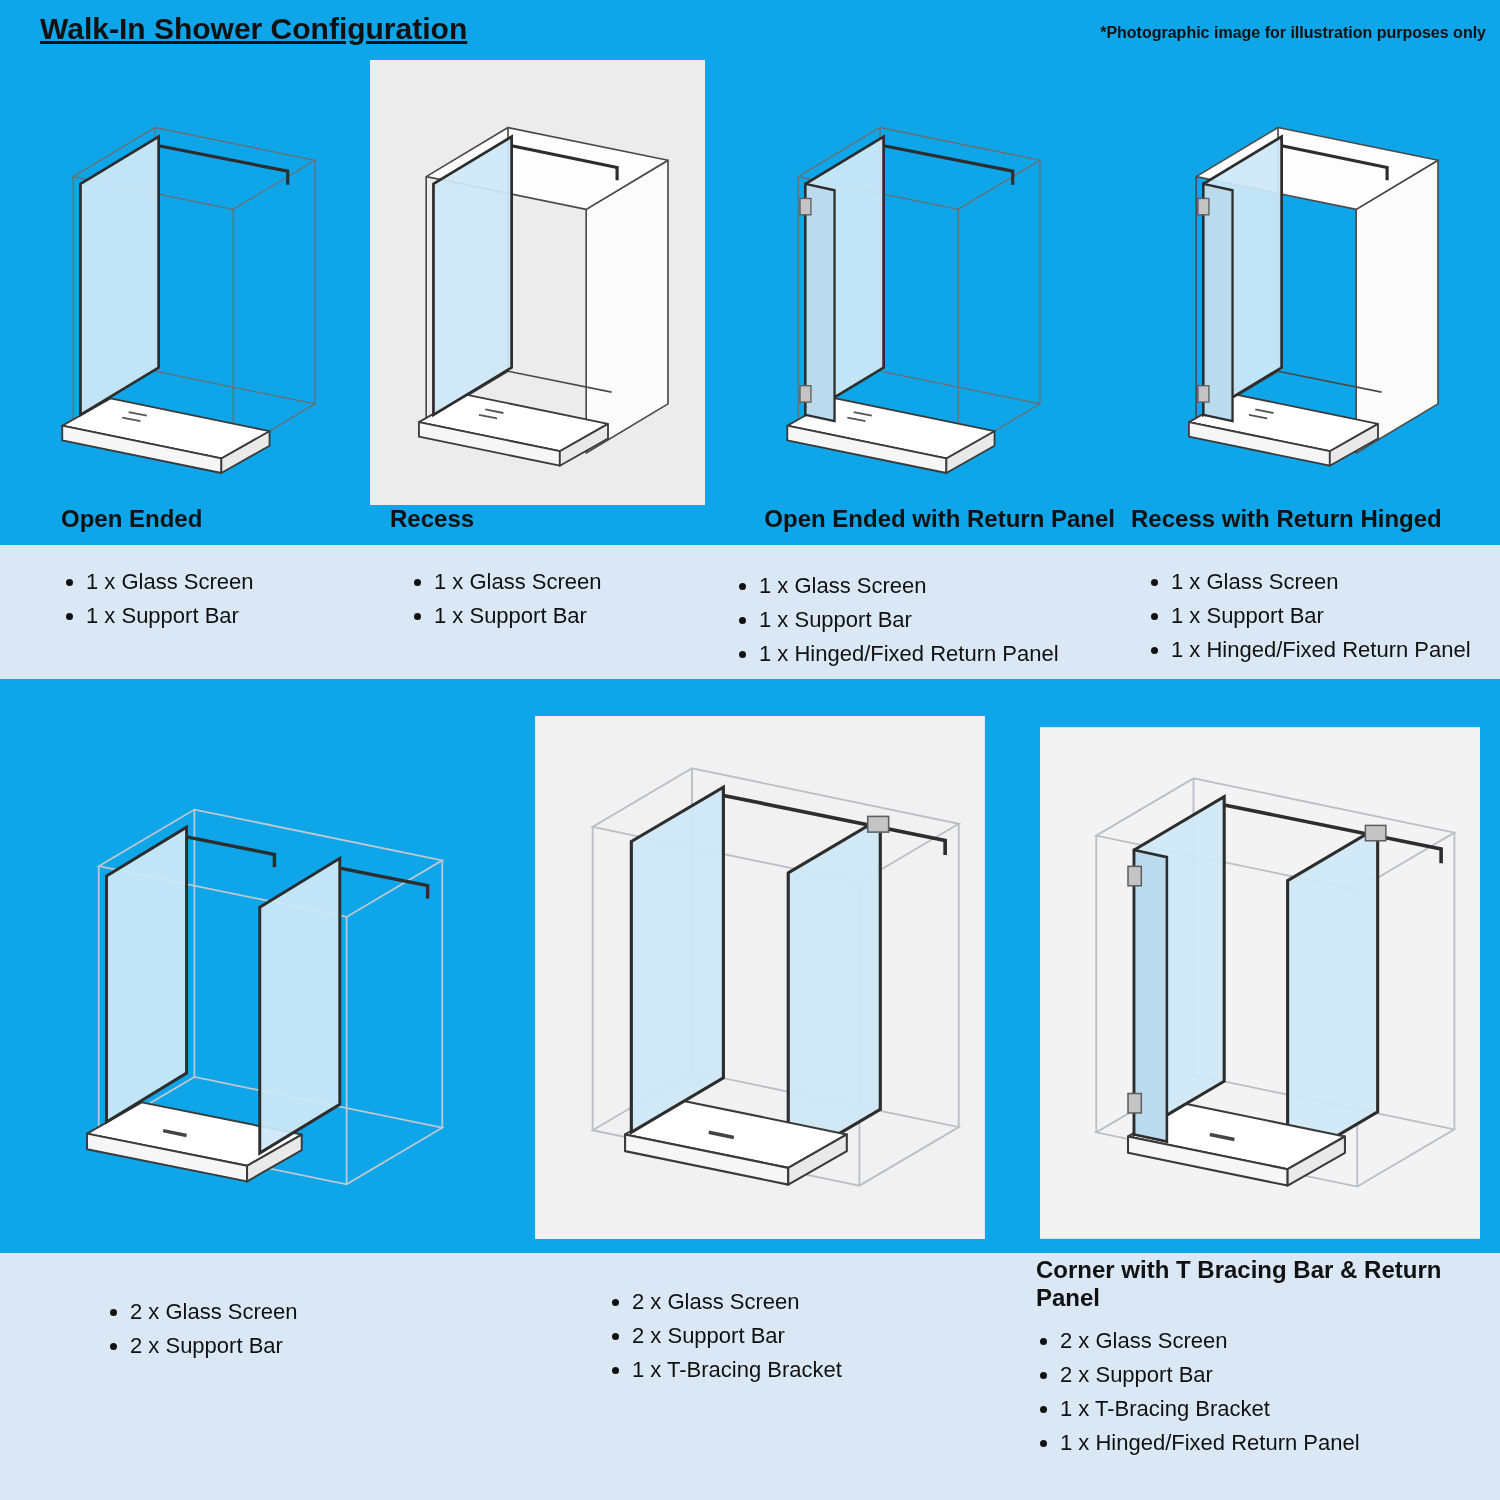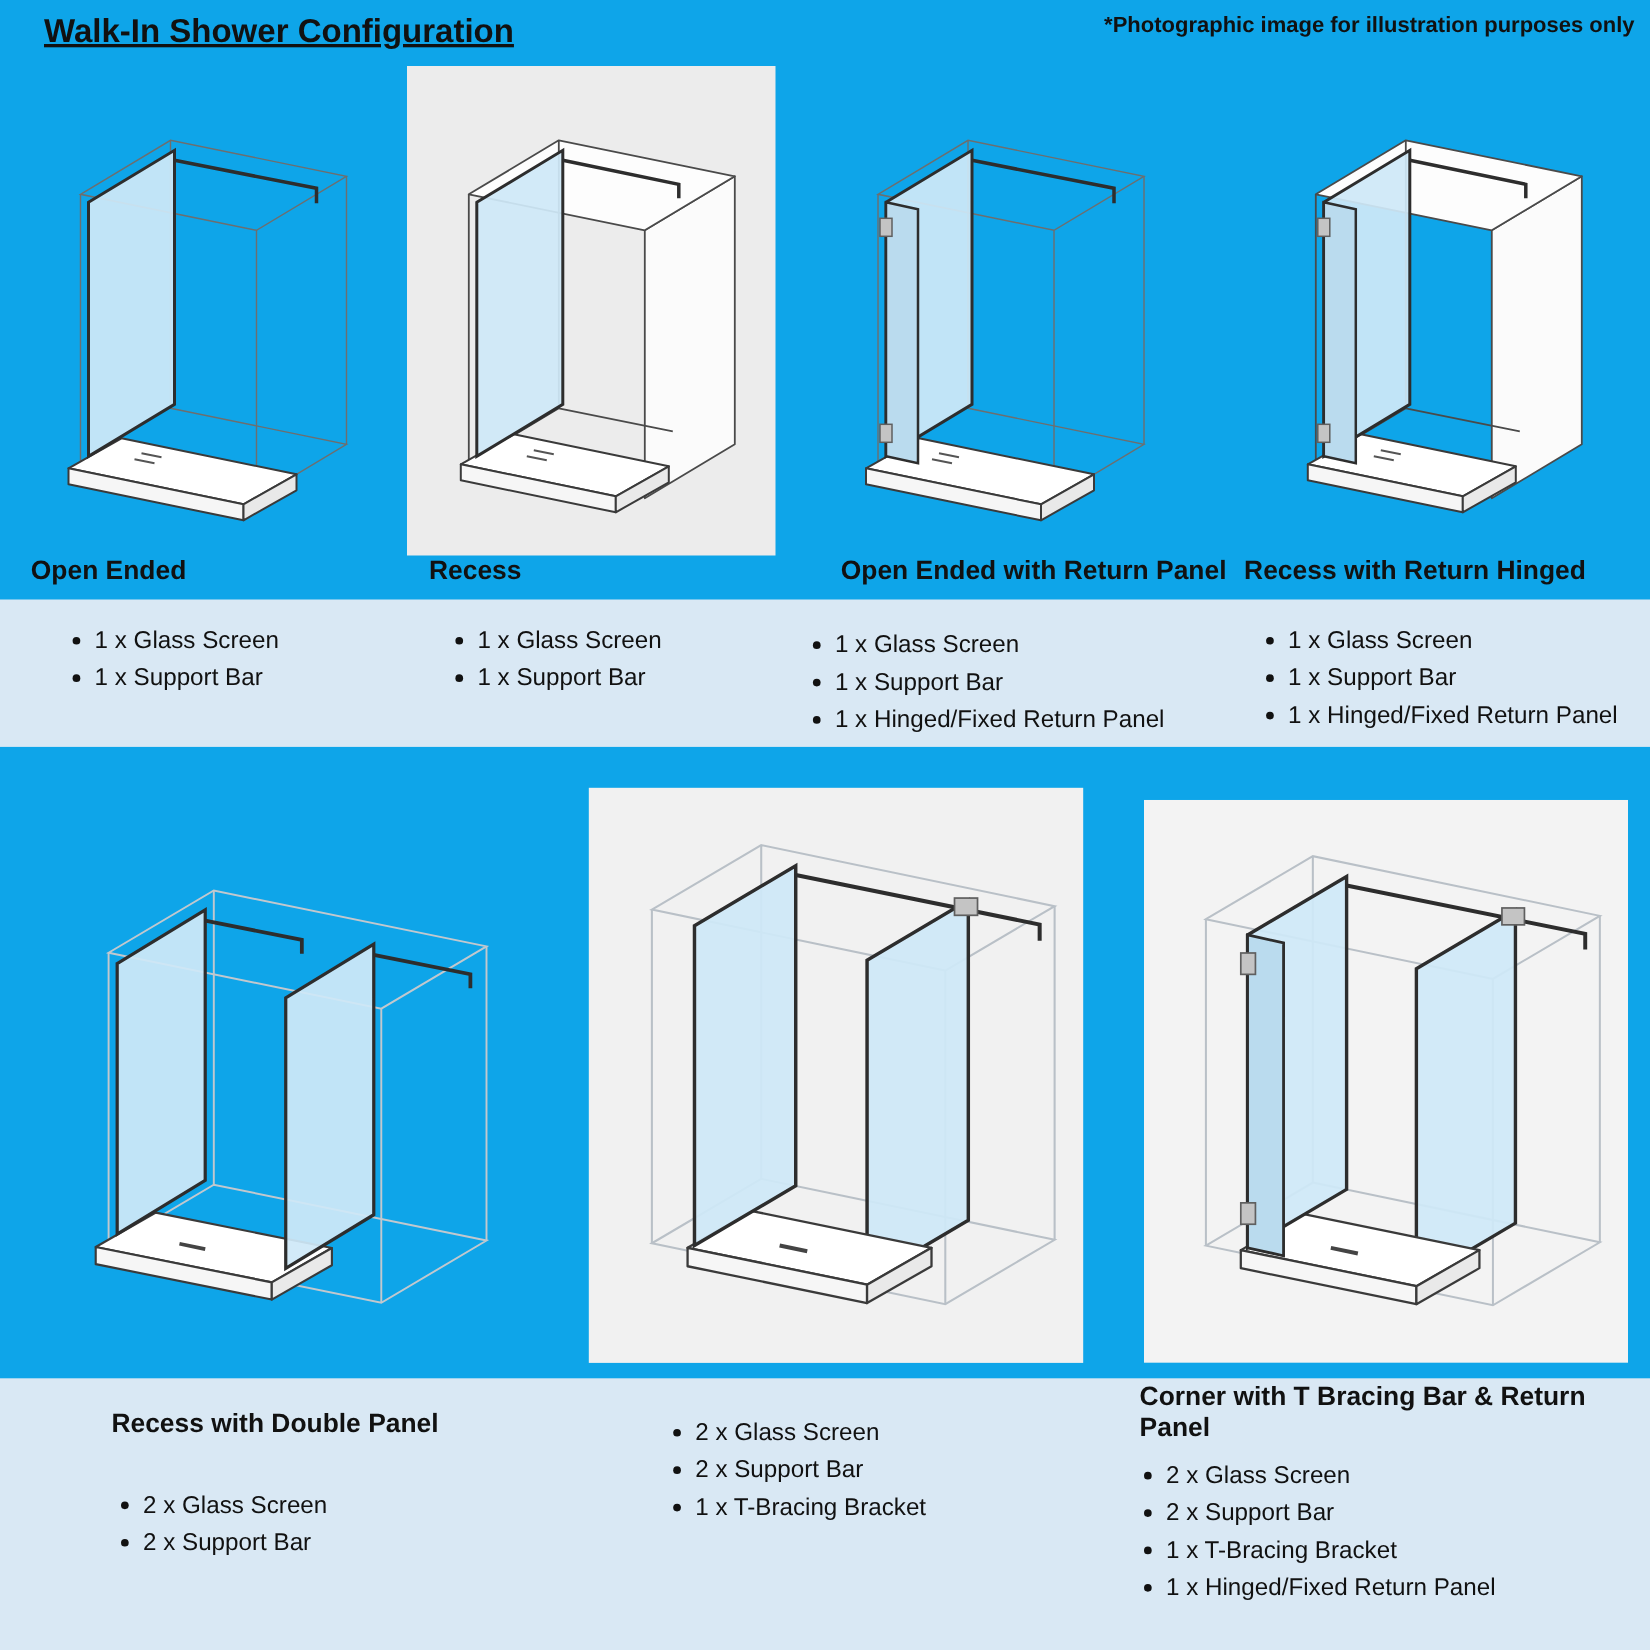--- a/index.html
+++ b/index.html
@@ -4,31 +4,31 @@
 <style>
   * { margin:0; padding:0; box-sizing:border-box; }
   body { background:#ffffff; }
   .page {
     position:relative; width:1500px; height:1500px; background:#0ea5e9;
     font-family:"Liberation Sans", sans-serif; color:#111; overflow:hidden;
   }
   
   .hdr { position:absolute; top:12px; left:40px; right:14px; display:flex; justify-content:space-between; align-items:flex-start; }
   .hdr h1 { font-size:30px; font-weight:bold; text-decoration:underline; color:#111; }
-  .hdr .note { font-size:20px; font-weight:bold; margin-top:0; color:#111; }
+  .hdr .note { font-size:16px; font-weight:bold; margin-top:12px; color:#111; }
 
   
   .r1-imgs { position:absolute; top:60px; left:0; width:1500px; height:445px;
     display:grid; grid-template-columns:370px 335px 410px 385px; }
   .r1-imgs .cell { display:flex; align-items:center; justify-content:center; }
   .cell-recess { background:#ececec; }
   .r1-titles { position:absolute; top:505px; left:0; width:1500px;
     display:grid; grid-template-columns:370px 335px 410px 385px; }
   .r1-titles .t { font-size:24px; font-weight:bold; }
-  .r1-titles .t1 { padding-left:28px; }
+  .r1-titles .t1 { padding-left:28px;margin-left:33px; }
   .r1-titles .t2 { padding-left:20px; }
   .r1-titles .t3 { padding-left:4px;text-align:right; }
   .r1-titles .t4 { padding-left:16px; }
   .band1 { position:absolute; top:545px; left:0; width:1500px; height:134px; background:#d9e8f4;
     display:grid; grid-template-columns:370px 335px 410px 385px; }
   .band1 ul { margin-top:20px; list-style:disc; }
   ul { font-size:22px; line-height:1.55; color:#111; }
   .band1 .u1 { padding-left:86px; }
   .band1 .u2 { padding-left:64px; }
   .band1 .u3 { padding-left:54px; margin-top:24px !important; }
@@ -248,21 +248,20 @@
         <rect x="86" y="136" width="13" height="19" fill="#c4c4c4" stroke="#5f5f5f" stroke-width="1.5"></rect>
         <rect x="86" y="358" width="13" height="19" fill="#c4c4c4" stroke="#5f5f5f" stroke-width="1.5"></rect>
         <path d="M180,76 L392,119 L392,133" fill="none" stroke="#2d2d2d" stroke-width="3.5"></path>
         <rect x="318" y="96" width="20" height="15" fill="#c4c4c4" stroke="#5f5f5f" stroke-width="1.5"></rect>
       </svg>
     </div>
   </div>
 
   <div class="band2">
     <div class="c1">
-      <div class="cfg-title">Recess with Double Panel</div>
       <ul>
         <li>2 x Glass Screen</li>
         <li>2 x Support Bar</li>
       </ul>
     </div>
     <div class="c2">
       <ul>
         <li>2 x Glass Screen</li>
         <li>2 x Support Bar</li>
         <li>1 x T-Bracing Bracket</li>

